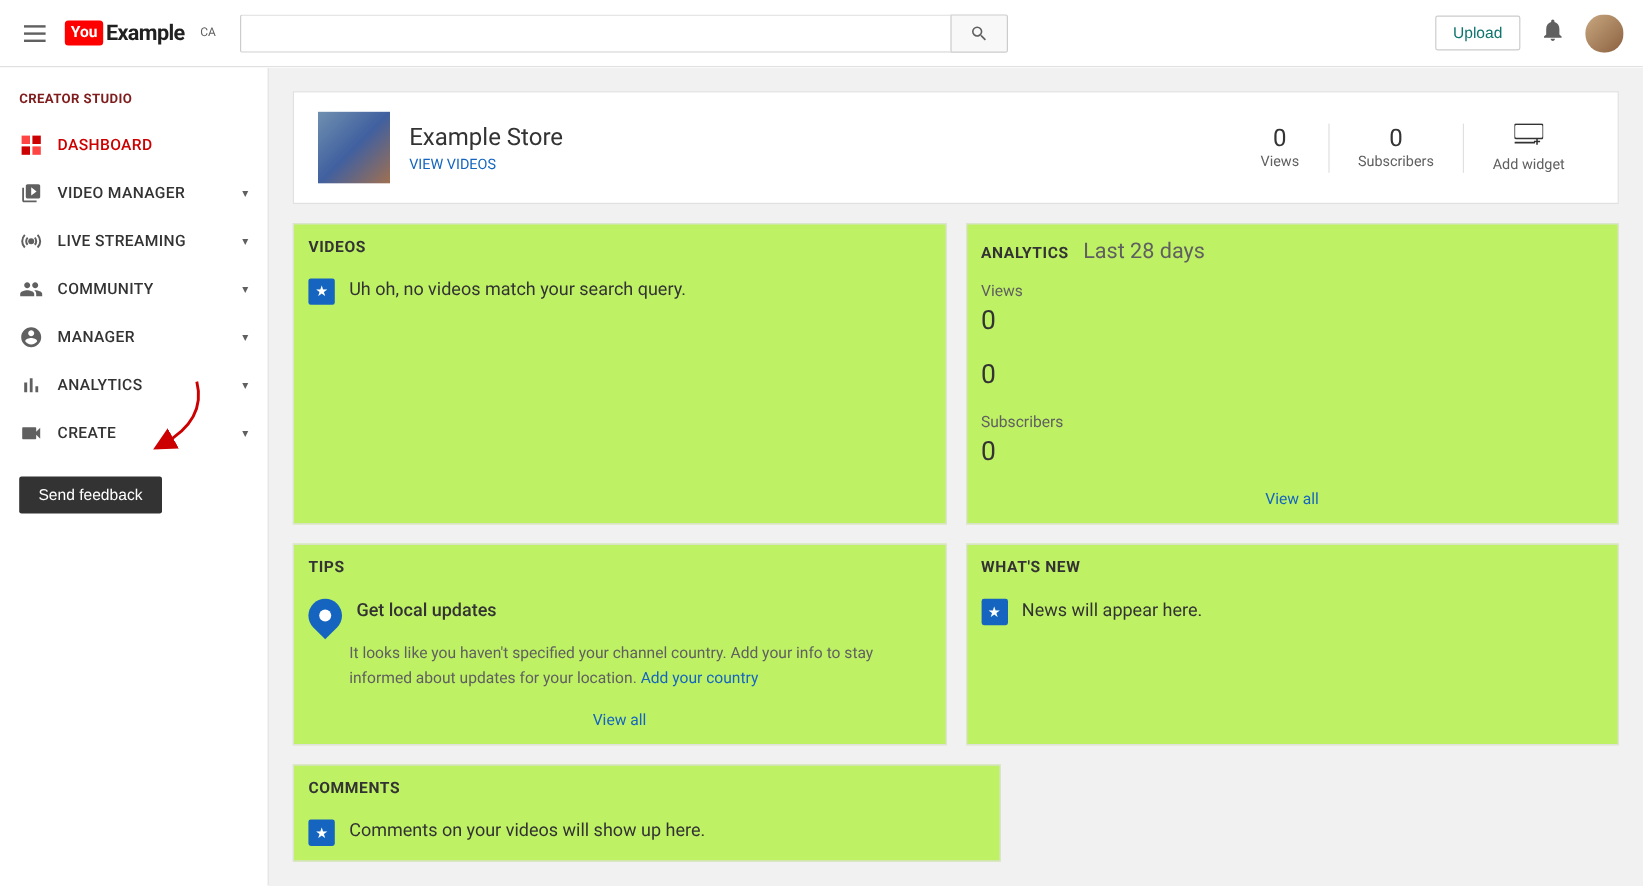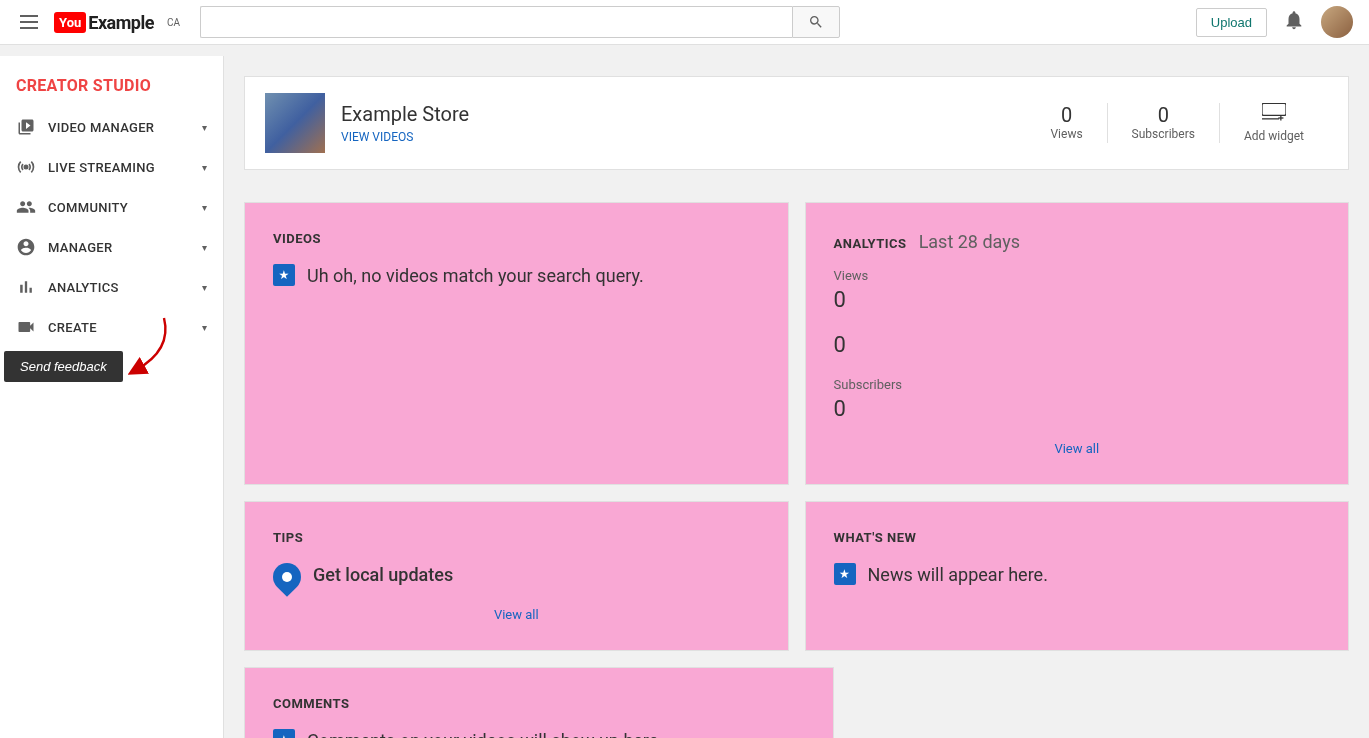--- a/index.html
+++ b/index.html
@@ -1,21 +1,21 @@
 <!DOCTYPE html>
 <html><head>
   <meta charset="utf-8">
   <style>
     * { margin: 0; padding: 0; box-sizing: border-box; }
     body { font-family: Roboto, Arial, sans-serif; background: #f1f1f1; font-size: 13px; color: #333; }
 
     
     .topnav {
       display: flex; align-items: center; background: #fff;
-      height: 45px; padding: 0 16px; border-bottom: 1px solid #e0e0e0;
+      height: 56px; padding: 0 16px; border-bottom: 1px solid #e0e0e0;
       position: fixed; top: 0; left: 0; right: 0; z-index: 100;
     }
     .topnav-left { display: flex; align-items: center; gap: 12px; }
     .hamburger { display: flex; flex-direction: column; gap: 4px; cursor: pointer; padding: 4px; }
     .hamburger span { display: block; width: 18px; height: 2px; background: #606060; }
     .yt-logo { display: flex; align-items: center; gap: 2px; }
     .yt-logo-icon { background: #ff0000; color: #fff; font-weight: 700; font-size: 13px; padding: 3px 5px; border-radius: 3px; }
     .yt-logo-text { font-size: 18px; font-weight: 700; color: #212121; letter-spacing: -0.5px; }
     .yt-logo-ca { font-size: 10px; color: #606060; vertical-align: super; padding-left: 11px; }
     .search-bar { flex: 1; display: flex; align-items: center; margin: 0 20px; max-width: 640px; }
@@ -40,21 +40,21 @@
     
     .app-layout { display: flex; margin-top: 56px; }
 
     
     .sidebar {
       width: 224px; background: #fff; min-height: calc(100vh - 56px);
       border-right: 1px solid #e0e0e0; padding-bottom: 20px; flex-shrink: 0;
       position: fixed; top: 56px; left: 0; bottom: 0; overflow-y: auto;
     }
     .sidebar-title {
-      font-size: 16px; font-weight: 700; color: #ef4444;
+      font-size: 11px; font-weight: 700; color: #7f1d1d;
       padding: 20px 16px 12px; letter-spacing: 0.3px;
     }
     .sidebar-item {
       display: flex; align-items: center; padding: 10px 16px;
       cursor: pointer; gap: 12px; color: #333;
       justify-content: space-between;
     }
     .sidebar-item.active { color: #cc0000; font-weight: 700; }
     .sidebar-item-left { display: flex; align-items: center; gap: 12px; }
     .sidebar-icon { width: 20px; height: 20px; display: flex; align-items: center; justify-content: center; flex-shrink: 0; }
@@ -63,61 +63,60 @@
 
     
     .dash-icon { display: grid; grid-template-columns: 1fr 1fr; gap: 2px; width: 16px; height: 16px; }
     .dash-icon span { background: #cc0000; display: block; }
     .dash-icon span:nth-child(1) { background: #ff4444; }
     .dash-icon span:nth-child(2) { background: #cc0000; }
     .dash-icon span:nth-child(3) { background: #cc0000; }
     .dash-icon span:nth-child(4) { background: #ff4444; }
 
     .send-feedback-btn {
-      margin: 4px; background: #333; color: #fff; border: none;
+      margin: 16px; background: #333; color: #fff; border: none;
       padding: 8px 16px; font-size: 13px; cursor: pointer; border-radius: 2px;
       display: block;
-      font-style: italic;
     }
 
     
     .main { margin-left: 224px; padding: 20px; flex: 1; }
 
     
     .channel-header {
       background: #fff; display: flex; align-items: center;
-      padding: 16px 20px; margin-bottom: 32px; border: 1px solid #e0e0e0;
+      padding: 16px 20px; margin-bottom: 16px; border: 1px solid #e0e0e0;
     }
     .channel-thumb { width: 60px; height: 60px; background: #888; margin-right: 16px; overflow: hidden; }
     .channel-thumb-img { width: 100%; height: 100%; background: linear-gradient(135deg, #7090b0, #4060a0, #a07050); }
     .channel-name { font-size: 20px; font-weight: 400; color: #333; }
     .view-channel-link { font-size: 12px; color: #1565c0; cursor: pointer; margin-top: 4px; }
     .channel-stats { display: flex; margin-left: auto; gap: 0; }
     .stat-item { text-align: center; padding: 0 24px; border-right: 1px solid #e0e0e0; }
     .stat-item:last-child { border-right: none; }
     .stat-value { font-size: 20px; font-weight: 400; color: #333; }
     .stat-label { font-size: 12px; color: #606060; }
     .widget-icon { font-size: 18px; color: #333; display: block; margin-bottom: 4px; }
 
     
     .dashboard-grid { display: grid; grid-template-columns: 1fr 1fr; gap: 16px; }
 
     
-    .card { background: #f9a8d4; border: 1px solid #e0e0e0; padding: 28px; }
+    .card { background: #bef264; border: 1px solid #e0e0e0; padding: 12px; }
     .card-title { font-size: 13px; font-weight: 700; letter-spacing: 0.5px; color: #333; margin-bottom: 16px; }
     .analytics-header { display: flex; align-items: baseline; gap: 12px; }
     .analytics-period { font-size: 18px; color: #606060; font-weight: 400; }
 
     .info-row { display: flex; align-items: flex-start; gap: 12px; }
     .blue-star {
       width: 22px; height: 22px; background: #1565c0; border-radius: 2px;
       display: flex; align-items: center; justify-content: center;
       color: #fff; font-size: 12px; flex-shrink: 0; margin-top: 2px;
     }
-    .info-text { font-size: 18px; color: #333; line-height: 1.5; }
+    .info-text { font-size: 15px; color: #333; line-height: 1.5; }
 
     .tips-desc { font-size: 13px; color: #606060; line-height: 1.6; margin-top: 8px; margin-left: 34px; }
     .add-country-link { color: #1565c0; cursor: pointer; }
     .view-all-link { display: block; text-align: center; color: #1565c0; font-size: 13px; margin-top: 16px; cursor: pointer; }
 
     .analytics-stat { margin-bottom: 20px; }
     .analytics-stat-label { font-size: 13px; color: #606060; margin-bottom: 4px; }
     .analytics-stat-value { font-size: 22px; font-weight: 400; color: #333; }
 
     
@@ -171,20 +170,33 @@
       <div class="avatar-img"></div>
     </div>
   </div>
 </nav>
 
 <div class="app-layout">
 
   <aside class="sidebar">
     <div class="sidebar-title">CREATOR STUDIO</div>
 
+    <div class="sidebar-item active">
+      <div class="sidebar-item-left">
+        <div class="sidebar-icon">
+          <div class="dash-icon">
+              <span></span>
+              <span></span>
+              <span></span>
+              <span></span>
+            </div>
+        </div>
+        <span class="sidebar-label">DASHBOARD</span>
+      </div>
+    </div>
 
     <div class="sidebar-item">
       <div class="sidebar-item-left">
         <div class="sidebar-icon">
           <svg width="18" height="18" viewBox="0 0 24 24" fill="#606060">
               <path d="M4 6H2v14c0 1.1.9 2 2 2h14v-2H4V6zm16-4H8c-1.1 0-2 .9-2 2v12c0 1.1.9 2 2 2h12c1.1 0 2-.9 2-2V4c0-1.1-.9-2-2-2zm-8 12.5v-9l6 4.5-6 4.5z"></path>
             </svg>
         </div>
         <span class="sidebar-label">VIDEO MANAGER</span>
       </div>
@@ -320,20 +332,24 @@
       </div>
 
       <div class="card">
         <div class="card-title">TIPS</div>
         <div class="info-row">
           <div class="location-icon">
             <div class="location-icon-inner"></div>
           </div>
           <div class="info-text" style="font-weight:500">Get local updates</div>
         </div>
+        <div class="tips-desc">
+          <span>It looks like you haven't specified your channel country. Add your info to stay informed about updates for your location.</span>
+          <a class="add-country-link">Add your country</a>
+        </div>
         <a class="view-all-link">View all</a>
       </div>
 
       <div class="card">
         <div class="card-title">WHAT'S NEW</div>
         <div class="info-row">
           <div class="blue-star">★</div>
           <div class="info-text">News will appear here.</div>
         </div>
       </div>

